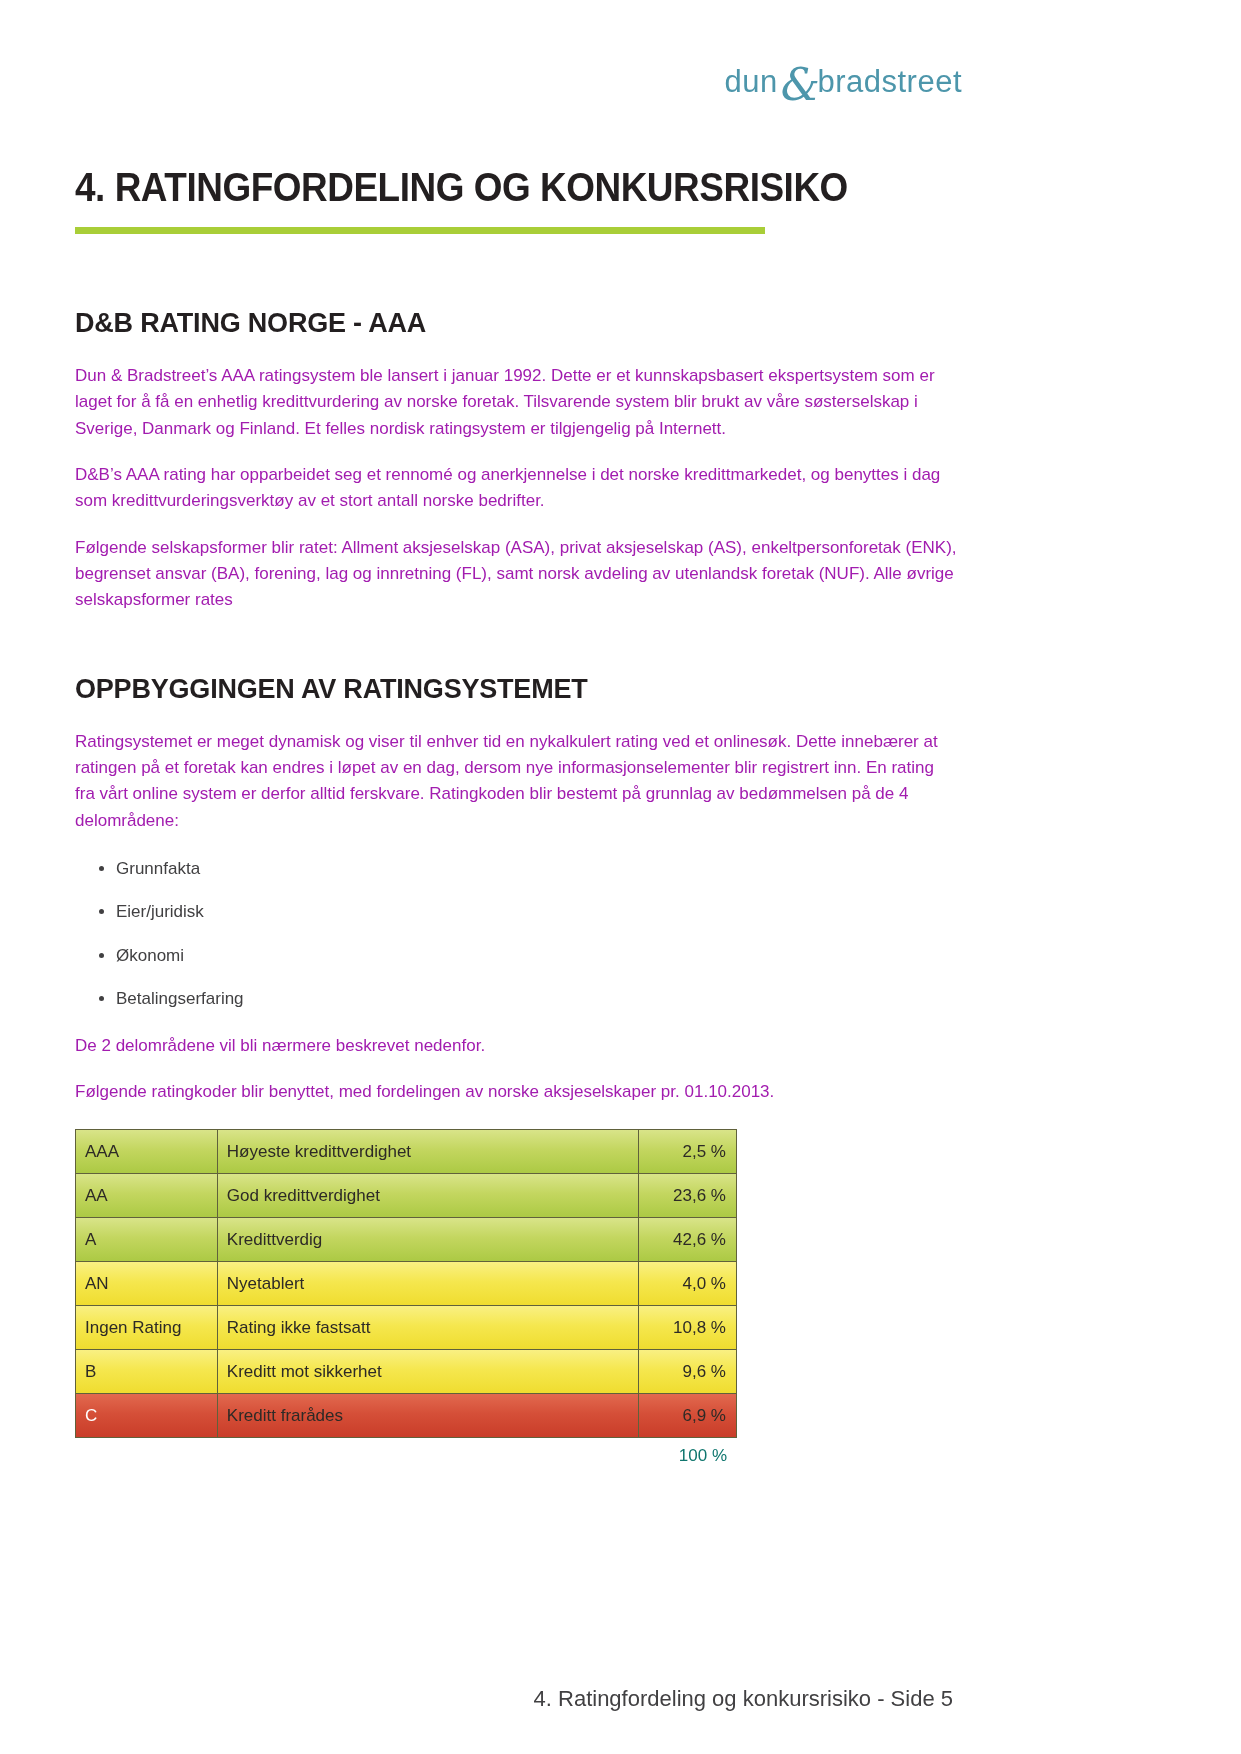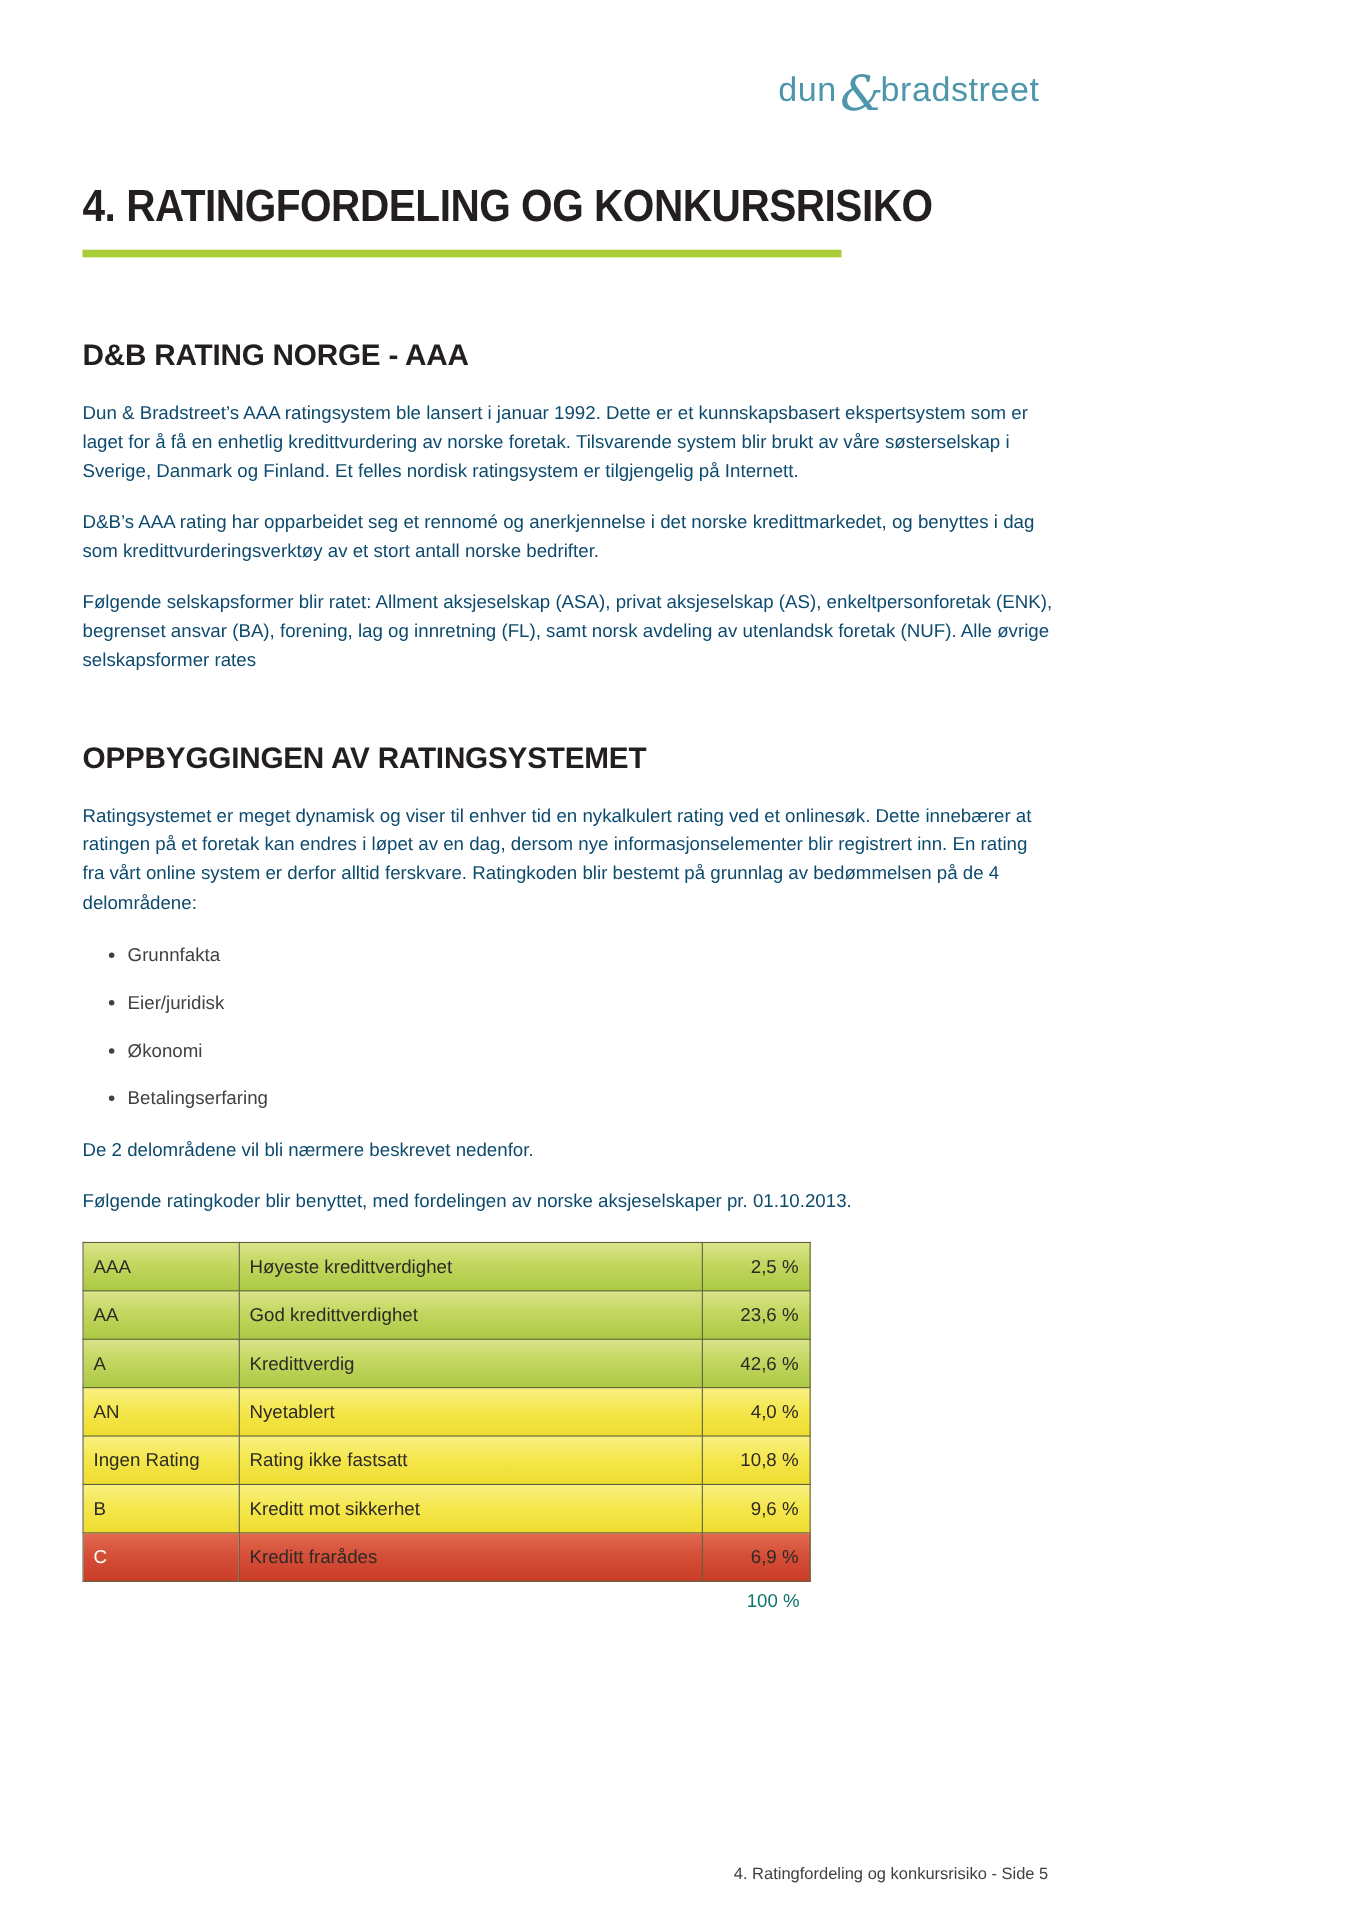--- a/index.html
+++ b/index.html
@@ -18,27 +18,27 @@
     position:absolute;
     left:75px;
     top:0;
     width:882px;
   }
 
   
   .logo {
     position:absolute;
     top:64px;
-    right:296px;
+    right:279px;
     color:#4d96ab;
     font-size:31px;
     letter-spacing:0.5px;
     white-space:nowrap;
     display:flex;
-    align-items:flex-end;
+    align-items:center;
   }
   .logo .amp {
     font-family:"DejaVu Serif", serif;
     font-style:italic;
     font-size:44px;
     line-height:0.8;
     margin:0 -3px 0 3px;
     position:relative;
     top:3px;
   }
@@ -68,21 +68,21 @@
     letter-spacing:-0.2px;
   }
   .sec1-heading { margin-top:74px; }
   .sec2-heading { margin-top:60px; }
 
   
   p.body-text {
     margin-top:20px;
     font-size:17px;
     line-height:1.55;
-    color:#0c4a6e;
+    color:#a21caf;
     width:882px;
   }
   p.first-para { margin-top:24px; }
 
   ul.bullet-list {
     margin-top:22px;
     margin-left:24px;
     font-size:17px;
     line-height:1.55;
     color:#414042;
@@ -119,21 +119,21 @@
     text-align:right;
     font-size:17px;
     color:#0f766e;
   }
 
   
   .page-footer {
     position:absolute;
     bottom:42px;
     right:288px;
-    font-size:15px;
+    font-size:22px;
     color:#414042;
   }
 </style>
 </head>
 <body>
 
 <div class="page">
 
   <div class="logo">
     <span class="dun">dun</span>

